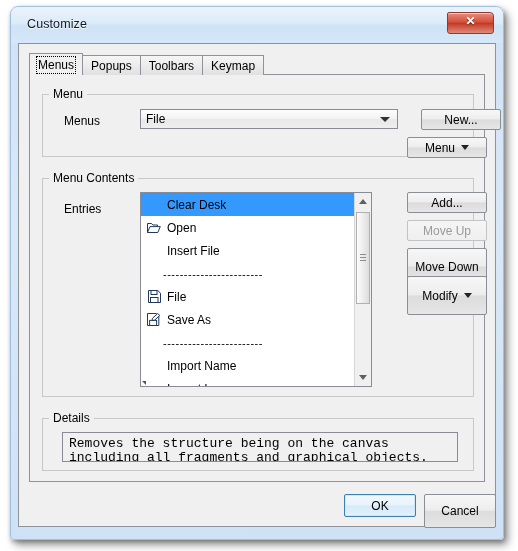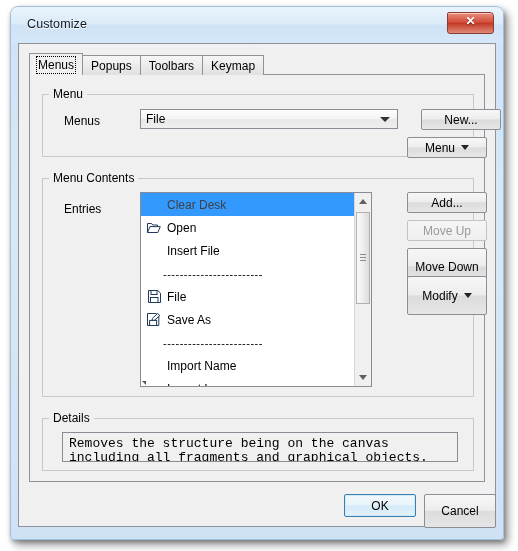--- a/index.html
+++ b/index.html
@@ -218,21 +218,21 @@
     height: 23px;
     display: flex; align-items: center;
     font-size: 12px;
     color: #000;
     padding-left: 4px;
     cursor: default;
     white-space: nowrap;
   }
   .li.sel {
     background: #3399ff;
-    color: #404040;
+    color: #000000;
   }
   .li .icon {
     width: 18px; height: 16px;
     margin-right: 2px;
     flex: 0 0 18px;
     display: flex; align-items: center; justify-content: center;
   }
   .li .litext { padding-left: 2px; }
   .li.sep .litext {
     letter-spacing: .5px;

